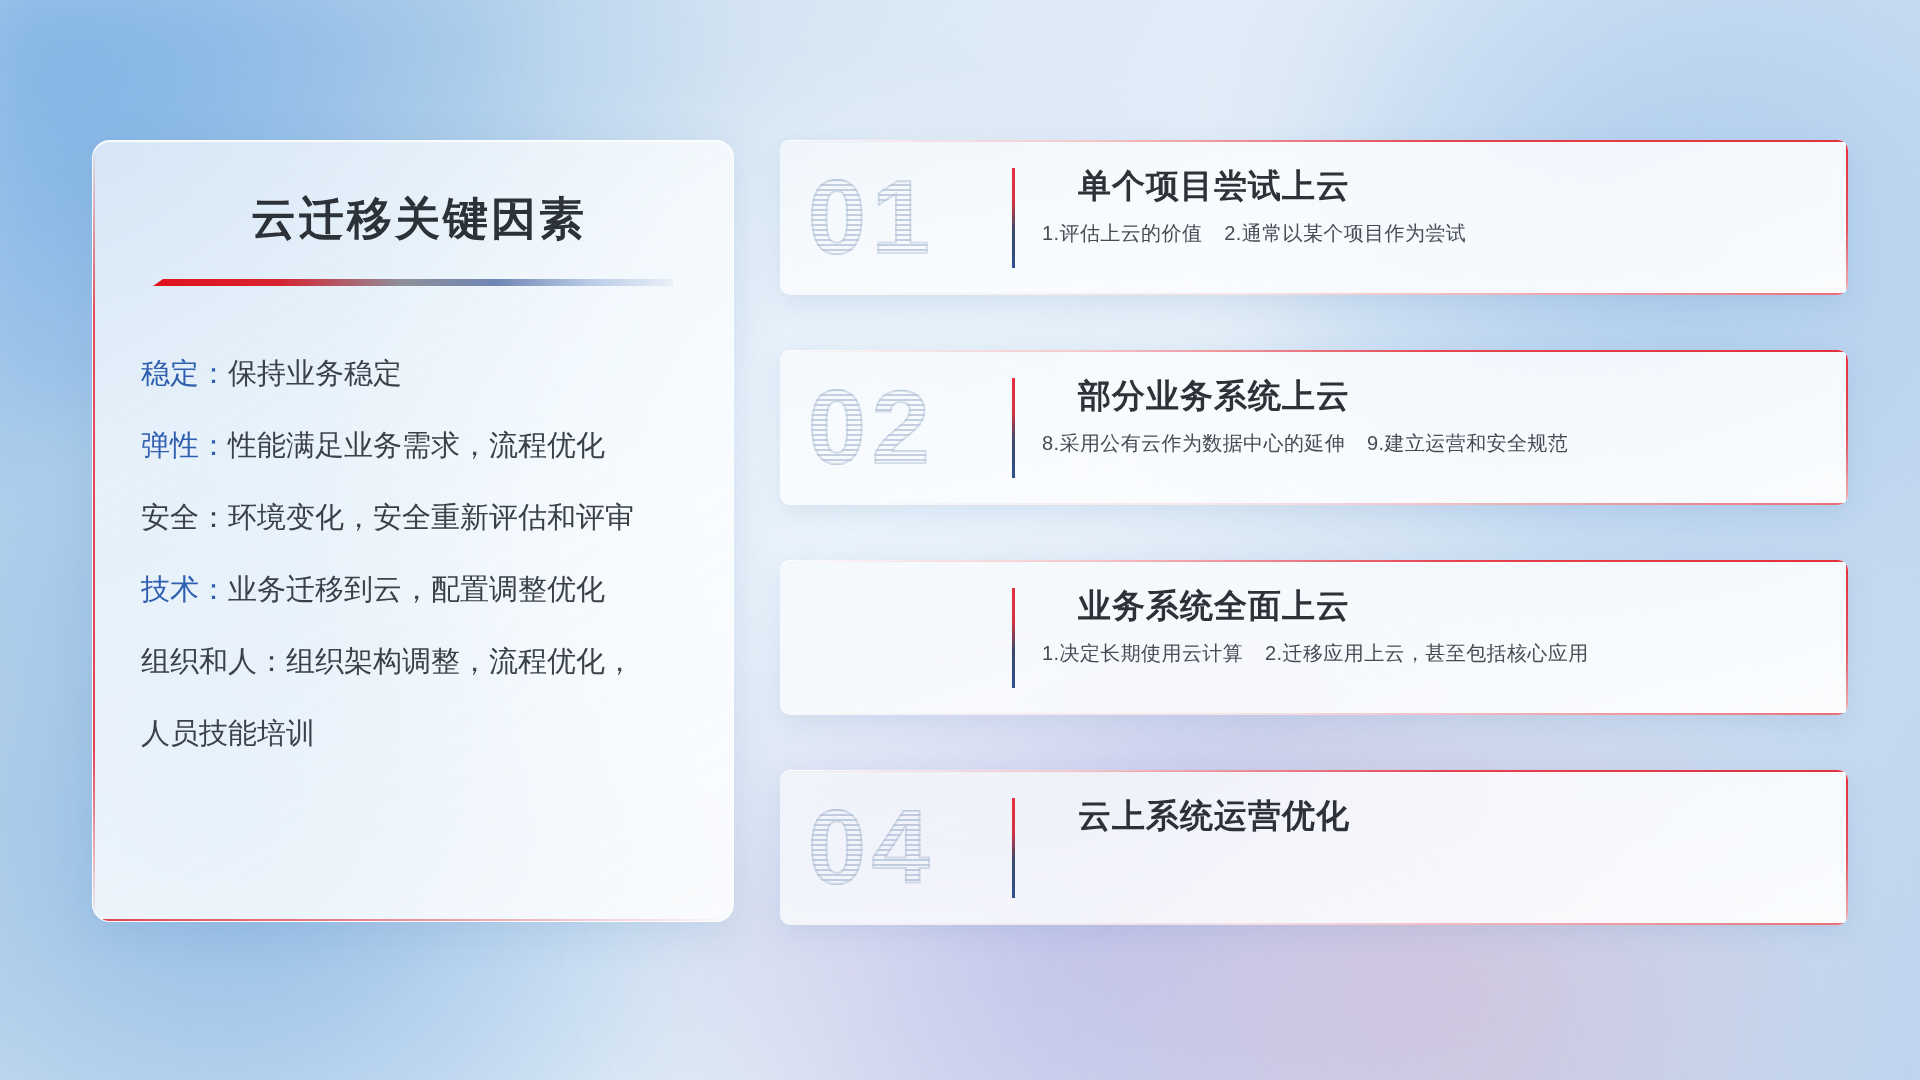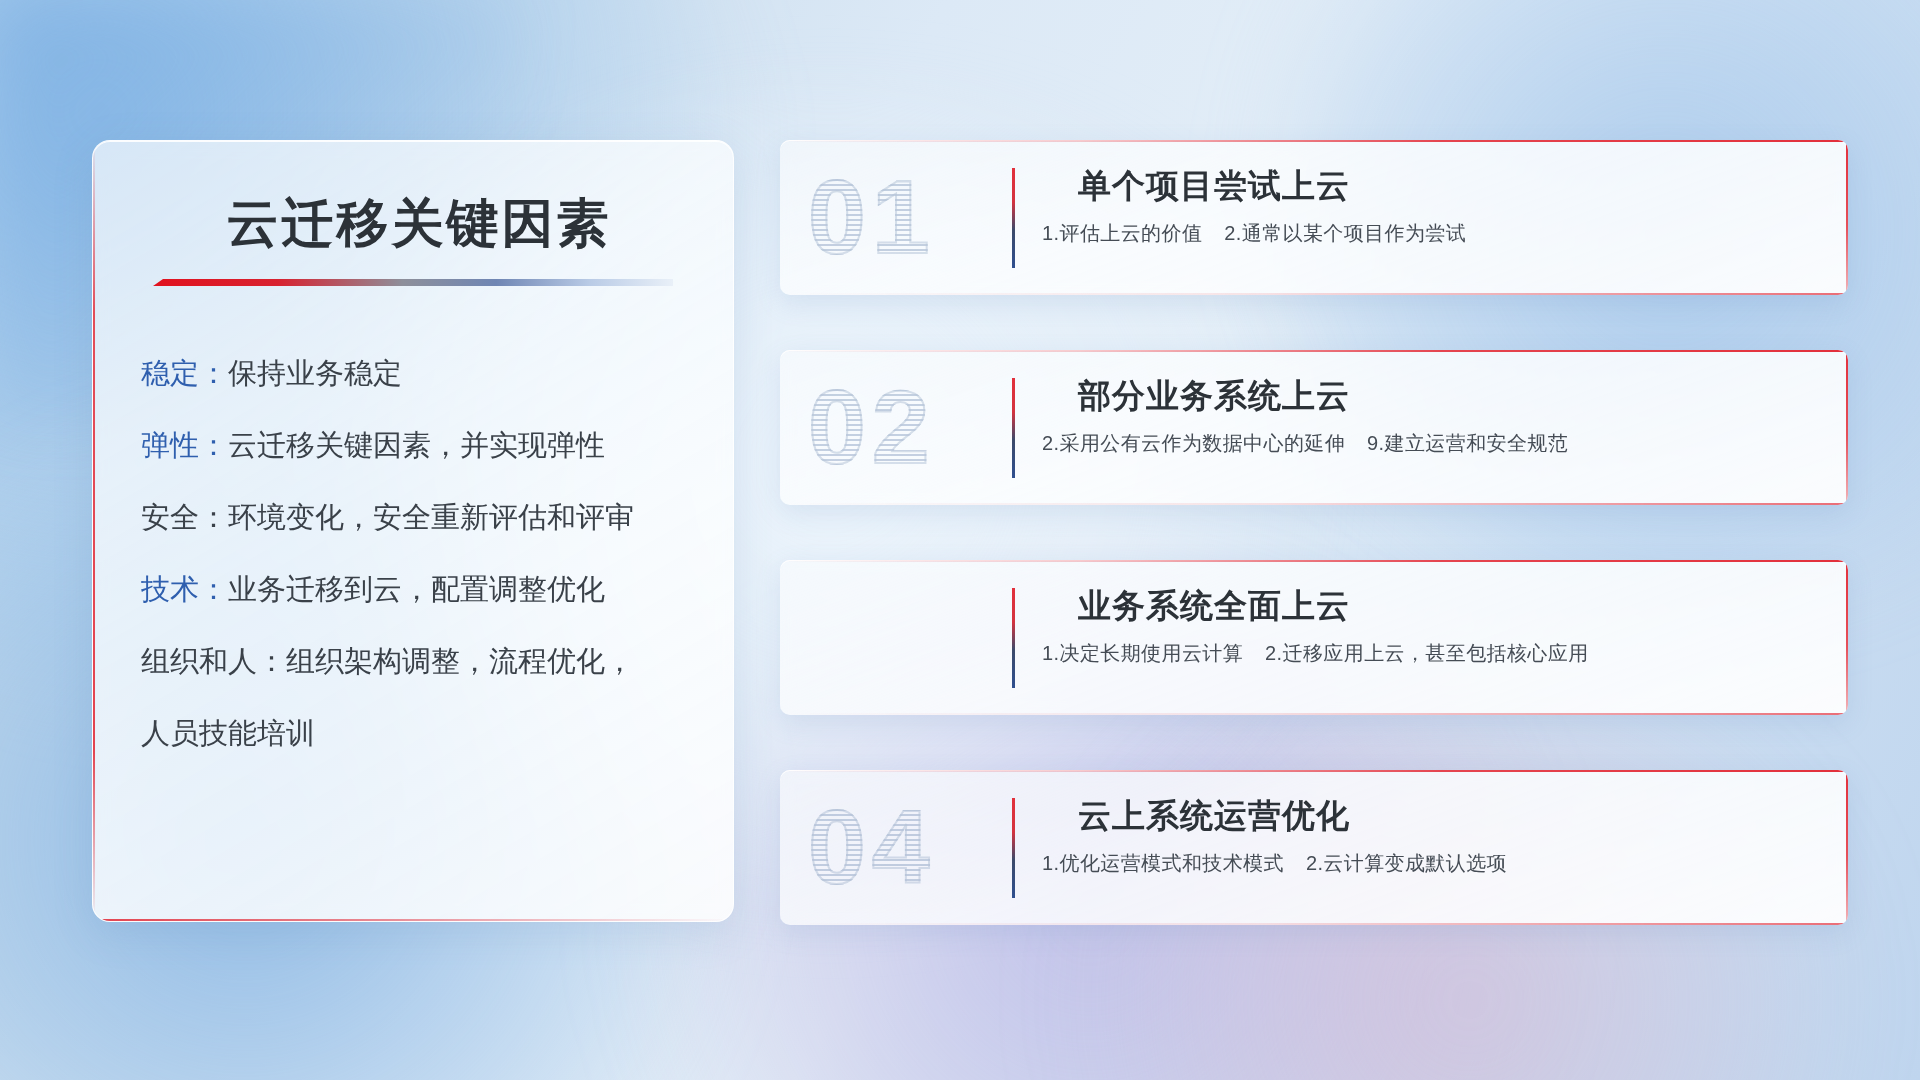--- a/index.html
+++ b/index.html
@@ -42,21 +42,21 @@
     box-shadow:0 10px 40px rgba(90,130,180,.16), inset 0 1px 0 rgba(255,255,255,.9);
     border:1px solid rgba(255,255,255,.85);
     overflow:hidden;
   }
   .left-card .edge-l{position:absolute;left:0;top:0;bottom:0;width:2px;
     background:linear-gradient(180deg,rgba(226,48,60,0) 0%,rgba(226,48,60,.85) 22%,rgba(226,48,60,.9) 78%,rgba(226,48,60,0) 100%);}
   .left-card .edge-b{position:absolute;left:0;right:0;bottom:0;height:2px;
     background:linear-gradient(90deg,rgba(226,48,60,.9) 0%,rgba(226,48,60,.55) 45%,rgba(226,48,60,0) 100%);}
   .left-title{
     position:absolute;left:12px;right:0;top:48px;text-align:center;
-    font-size:52px;font-weight:bold;color:#2c3238;letter-spacing:3px;
+    font-size:45px;font-weight:bold;color:#2c3238;letter-spacing:3px;
   }
   .left-rule{
     position:absolute;left:60px;top:138px;width:520px;height:7px;
     clip-path:polygon(0 100%,10px 0,100% 0,100% 100%);
     background:linear-gradient(90deg,#e1121f 0%,#d82230 24%,#8d8f9a 48%,#6f86b4 66%,#b9cbe6 84%,#e9f0f8 100%);
   }
   .left-list{position:absolute;left:48px;top:218px;right:36px;}
   .li{font-size:29px;color:#3a4149;line-height:1;margin-bottom:43px;white-space:nowrap;}
   .li .k{color:#2f5fae;}
   .li .k.plain{color:#3a4149;margin-top:32px;}
@@ -111,21 +111,21 @@
   <div class="edge-l"></div>
   <div class="edge-b"></div>
   <div class="left-title">云迁移关键因素</div>
   <div class="left-rule"></div>
 
   <div class="left-list">
     <div class="li">
       <span class="k">稳定：</span><span class="v">保持业务稳定</span>
     </div>
     <div class="li">
-      <span class="k">弹性：</span><span class="v">云迁移关键因素，并实现弹性</span>
+      <span class="k">弹性：</span><span class="v">性能满足业务需求，流程优化</span>
     </div>
     <div class="li">
       <span class="k plain">安全：</span><span class="v">环境变化，安全重新评估和评审</span>
     </div>
     <div class="li">
       <span class="k">技术：</span><span class="v">业务迁移到云，配置调整优化</span>
     </div>
     <div class="li">
       <span class="k plain">组织和人：</span><span class="v">组织架构调整，流程优化，</span>
     </div>
@@ -148,21 +148,21 @@
 </div>
 
 <div class="card" style="top:350px">
   <div class="top-line"></div>
   <div class="right-line"></div>
   <div class="bot-line"></div>
   <div class="num">02</div>
   <div class="divider"></div>
   <div class="card-title">部分业务系统上云</div>
   <div class="card-desc">
-    <span>2.采用公有云作为数据中心的延伸</span><span class="gap"></span><span>9.建立运营和安全规范</span>
+    <span>8.采用公有云作为数据中心的延伸</span><span class="gap"></span><span>9.建立运营和安全规范</span>
   </div>
 </div>
 
 <div class="card" style="top:560px">
   <div class="top-line"></div>
   <div class="right-line"></div>
   <div class="bot-line"></div>
   <div class="divider"></div>
   <div class="card-title">业务系统全面上云</div>
   <div class="card-desc">
@@ -170,16 +170,13 @@
   </div>
 </div>
 
 <div class="card" style="top:770px">
   <div class="top-line"></div>
   <div class="right-line"></div>
   <div class="bot-line"></div>
   <div class="num">04</div>
   <div class="divider"></div>
   <div class="card-title">云上系统运营优化</div>
-  <div class="card-desc">
-    <span>1.优化运营模式和技术模式</span><span class="gap"></span><span>2.云计算变成默认选项</span>
-  </div>
 </div>
 
 </body></html>

